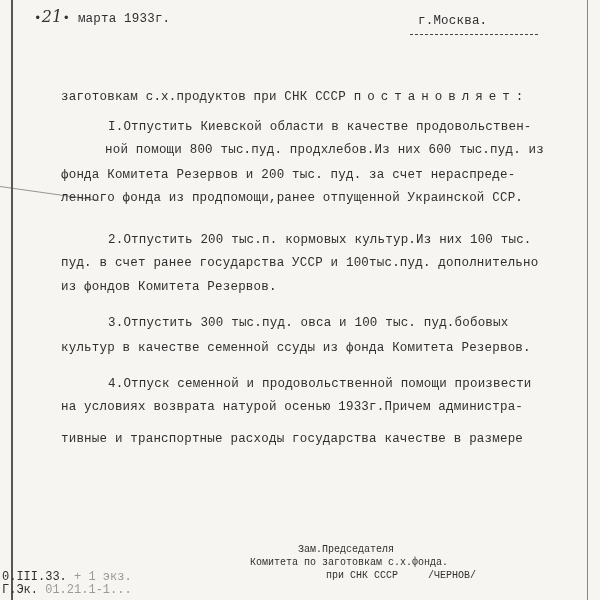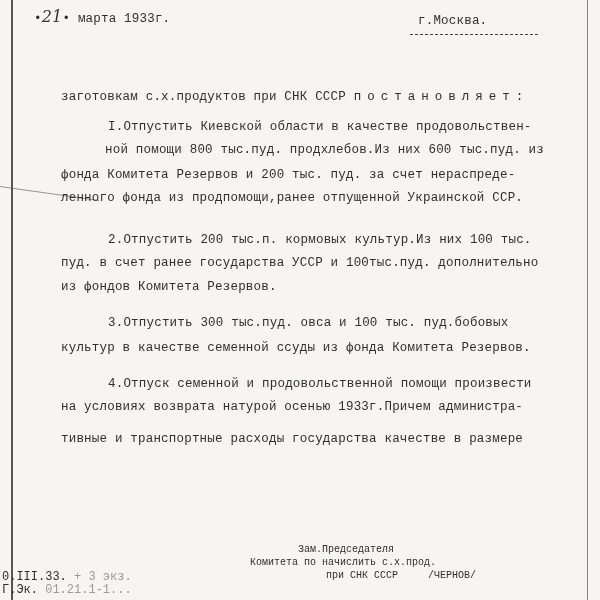--- a/index.html
+++ b/index.html
@@ -114,28 +114,28 @@
   <div class="line" style="left:61px; top:280px;">из фондов Комитета Резервов.</div>
 
   <div class="line" style="left:108px; top:316px;">3.Отпустить 300 тыс.пуд. овса и 100 тыс. пуд.бобовых</div>
   <div class="line" style="left:61px; top:341px;">культур в качестве семенной ссуды из фонда Комитета Резервов.</div>
 
   <div class="line" style="left:108px; top:377px;">4.Отпуск семенной и продовольственной помощи произвести</div>
   <div class="line" style="left:61px; top:400px;">на условиях возврата натурой осенью 1933г.Причем администра-</div>
   <div class="line" style="left:61px; top:432px;">тивные и транспортные расходы государства качестве в размере</div>
 
   <div class="sig" style="left:298px; top:543px;">Зам.Председателя</div>
-  <div class="sig" style="left:250px; top:556px;">Комитета по начислить с.х.прод.</div>
+  <div class="sig" style="left:250px; top:556px;">Комитета по заготовкам с.х.фонда.</div>
   <div class="sig" style="left:326px; top:569px;">
     <span>при СНК СССР</span>
     <span style="display:inline-block; width:18px;"></span>
     <span>/ЧЕРНОВ/</span>
   </div>
 
   <div class="footer" style="left:2px; top:571px;">
     <span>0.III.33.</span>
-    <span class="faint">+ 3 экз.</span>
+    <span class="faint">+ 1 экз.</span>
   </div>
   <div class="footer" style="left:2px; top:584px;">
     <span>Г.Эк.</span>
     <span class="faint">01.21.1-1...</span>
   </div>
 </div>
 
 </body></html>

